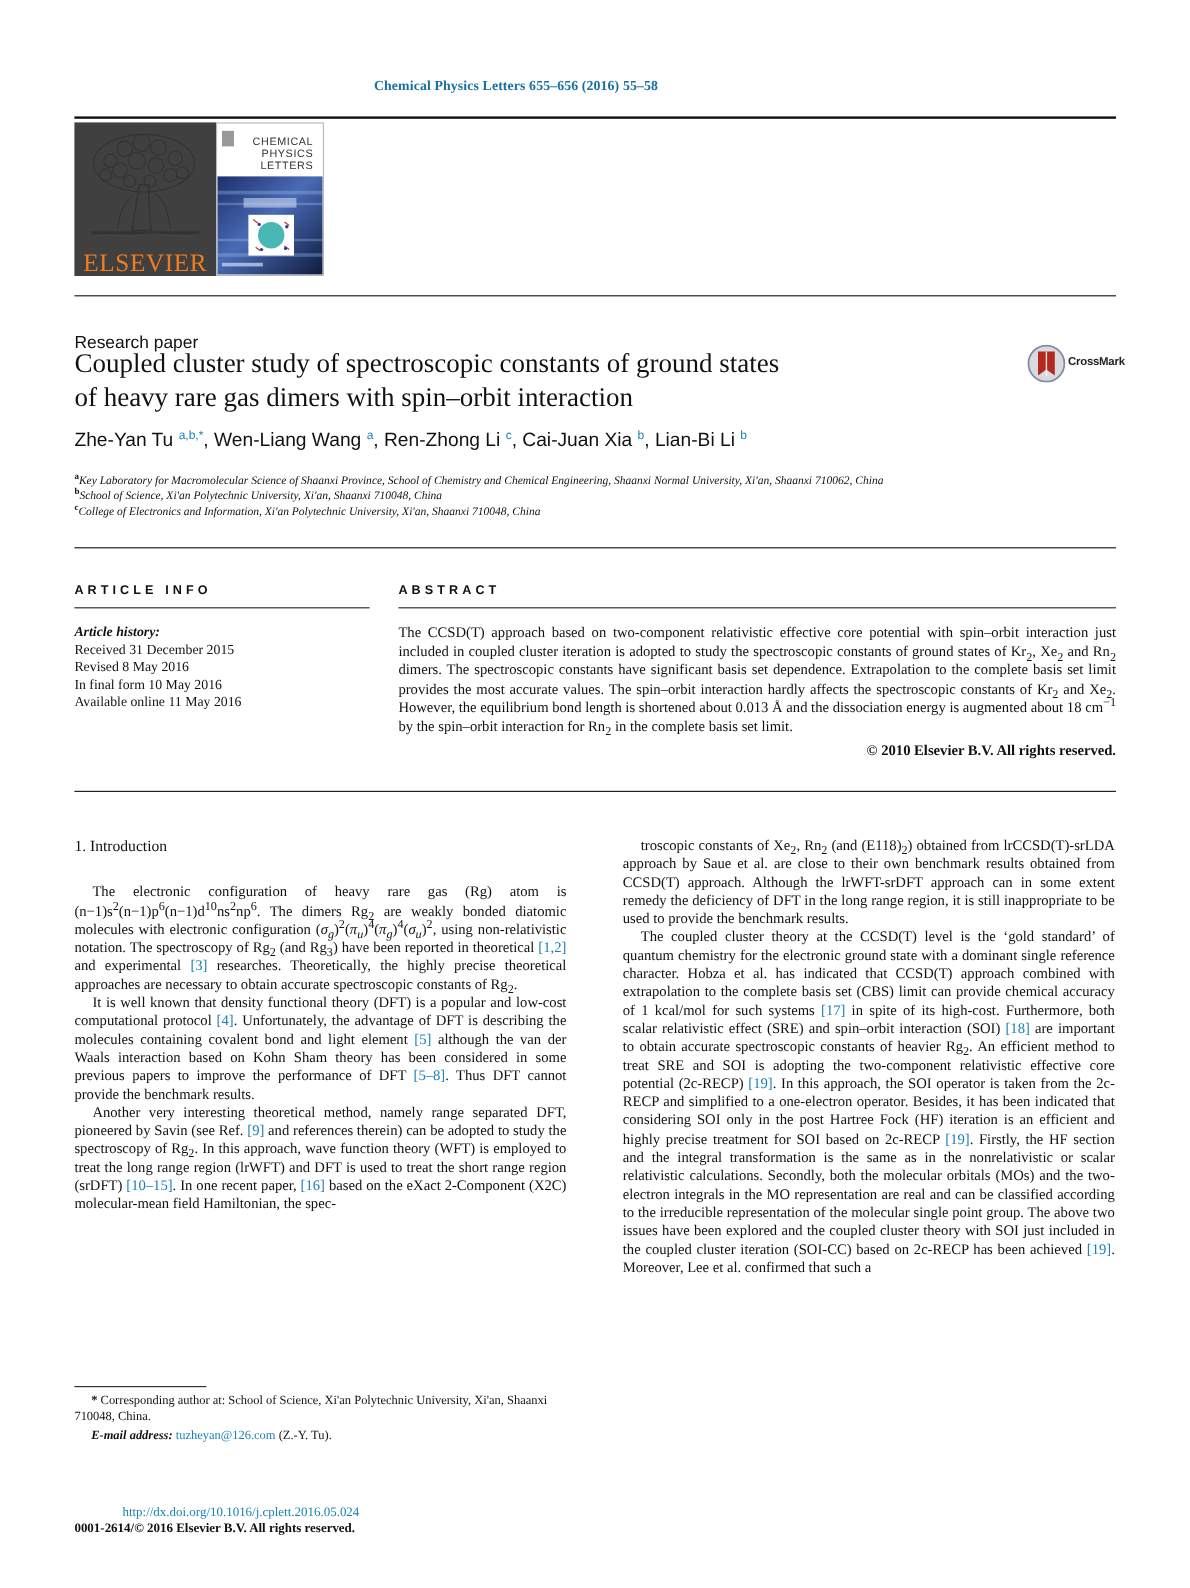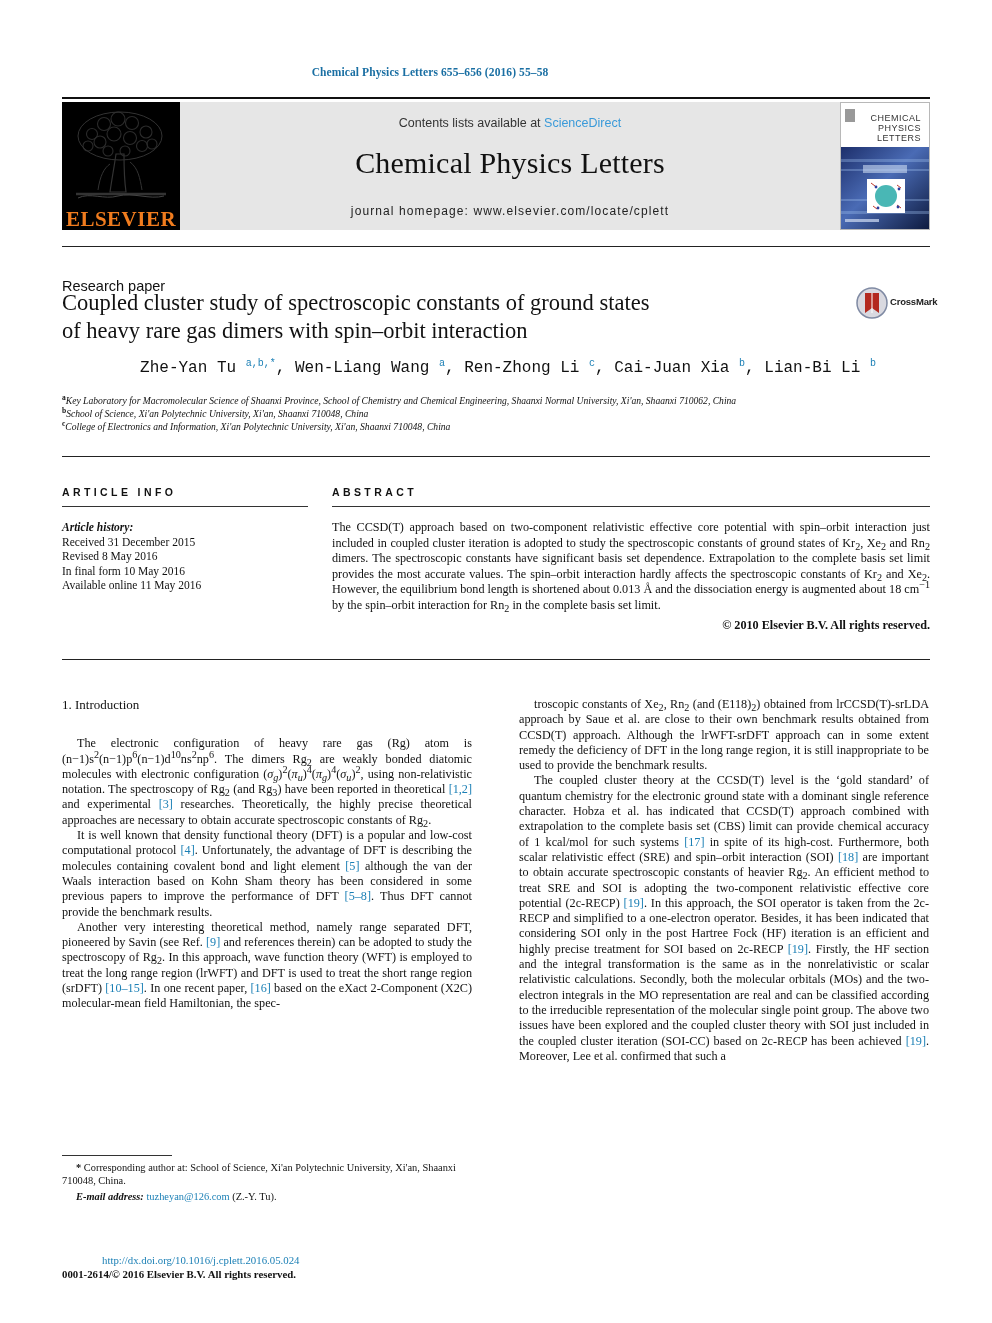--- a/index.html
+++ b/index.html
@@ -49,22 +49,21 @@
     left: 0; top: 3px;
     width: 868px; height: 128px;
     display: flex;
     flex-direction: row;
     align-items: stretch;
   }
   .elsevier-logo {
     width: 118px;
     flex: 0 0 118px;
     position: relative;
-    background: #000000;
-    font-weight: bold;
+    background: #404040;
   }
   .tree-svg { position: absolute; left: 8px; top: 4px; }
   .elsevier-word {
     position: absolute;
     left: 2px;
     bottom: 0px;
     width: 114px;
     text-align: center;
     color: #f07c1e;
     font-family: "Liberation Serif", serif;
@@ -147,26 +146,25 @@
     left: 34px; top: 9px;
     font-family: "Liberation Sans", sans-serif;
     font-weight: bold;
     font-size: 9.5px;
     color: #222;
     letter-spacing: -0.2px;
   }
 
   .authors {
     position: absolute;
-    left: 78px; top: 359px;
+    left: 62px; top: 359px;
     width: 860px;
-    font-family: Liberation Mono, monospace;
+    font-family: Liberation Sans, sans-serif;
     font-size: 16px;
     color: #111;
-    text-align: center;
   }
   .authors sup { color: #1a7fb5; font-size: 10px; }
   .aff {
     position: absolute;
     left: 62px;
     width: 870px;
     font-family: "Liberation Serif", serif;
     font-style: italic;
     font-size: 9.6px;
     color: #111;
@@ -293,27 +291,20 @@
             <path d="M46 48 C44 62, 42 72, 40 86 L56 86 C54 72, 54 60, 54 48 Z" fill="none" stroke="#333" stroke-width="1.2"></path>
             <path d="M40 58 C34 62, 30 70, 28 84" fill="none" stroke="#333" stroke-width="1"></path>
             <path d="M60 56 C68 62, 70 72, 72 84" fill="none" stroke="#333" stroke-width="1"></path>
             <path d="M6 88 L96 88" stroke="#333" stroke-width="2.4"></path>
             <path d="M8 92 C20 86, 34 94, 48 90 C62 86, 80 94, 94 90" stroke="#444" stroke-width="1" fill="none"></path>
           </g>
         </svg>
         <div class="elsevier-word">ELSEVIER</div>
       </div>
 
-      <div class="mast-center">
-        <div class="contents-line">
-          <span>Contents lists available at </span><span class="sd-link">ScienceDirect</span>
-        </div>
-        <div class="journal-title">Chemical Physics Letters</div>
-        <div class="journal-home">journal homepage: www.elsevier.com/locate/cplett</div>
-      </div>
 
       <div class="cover-thumb">
         <svg width="88" height="126" viewBox="0 0 88 126">
           <rect x="0" y="0" width="88" height="126" fill="#ffffff"></rect>
           <rect x="4" y="6" width="10" height="13" fill="#999"></rect>
           <text x="80" y="18" font-family="Liberation Sans, sans-serif" font-size="9" fill="#333" text-anchor="end" letter-spacing="0.5">CHEMICAL</text>
           <text x="80" y="28" font-family="Liberation Sans, sans-serif" font-size="9" fill="#333" text-anchor="end" letter-spacing="0.5">PHYSICS</text>
           <text x="80" y="38" font-family="Liberation Sans, sans-serif" font-size="9" fill="#333" text-anchor="end" letter-spacing="0.5">LETTERS</text>
           <defs>
             <linearGradient id="cg" x1="0" y1="0" x2="1" y2="1">

